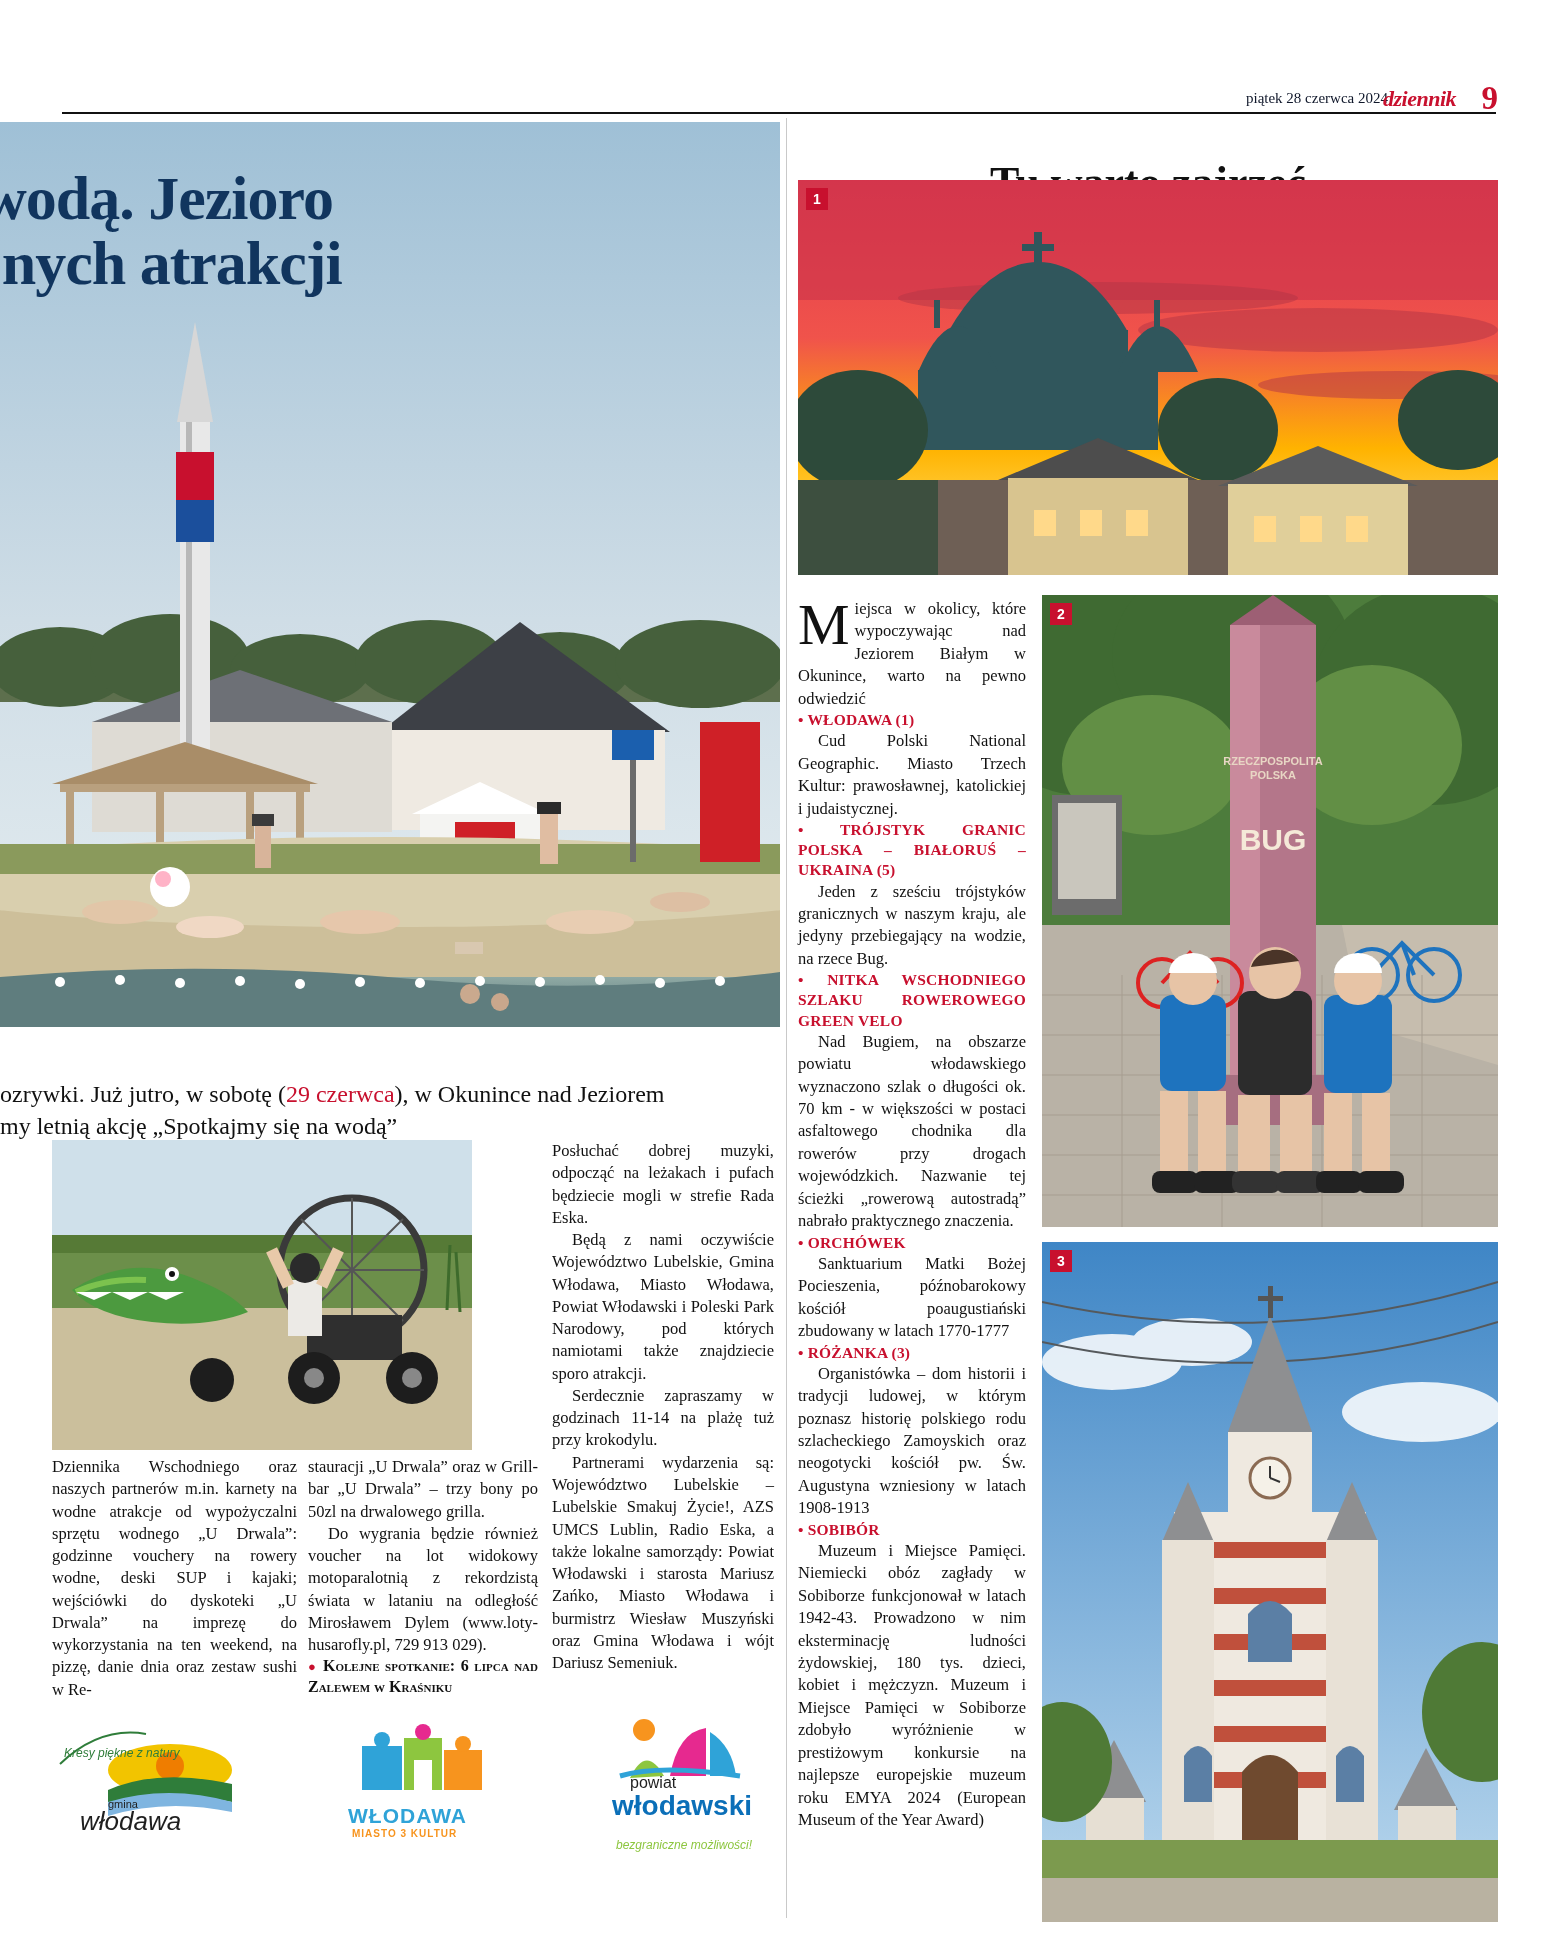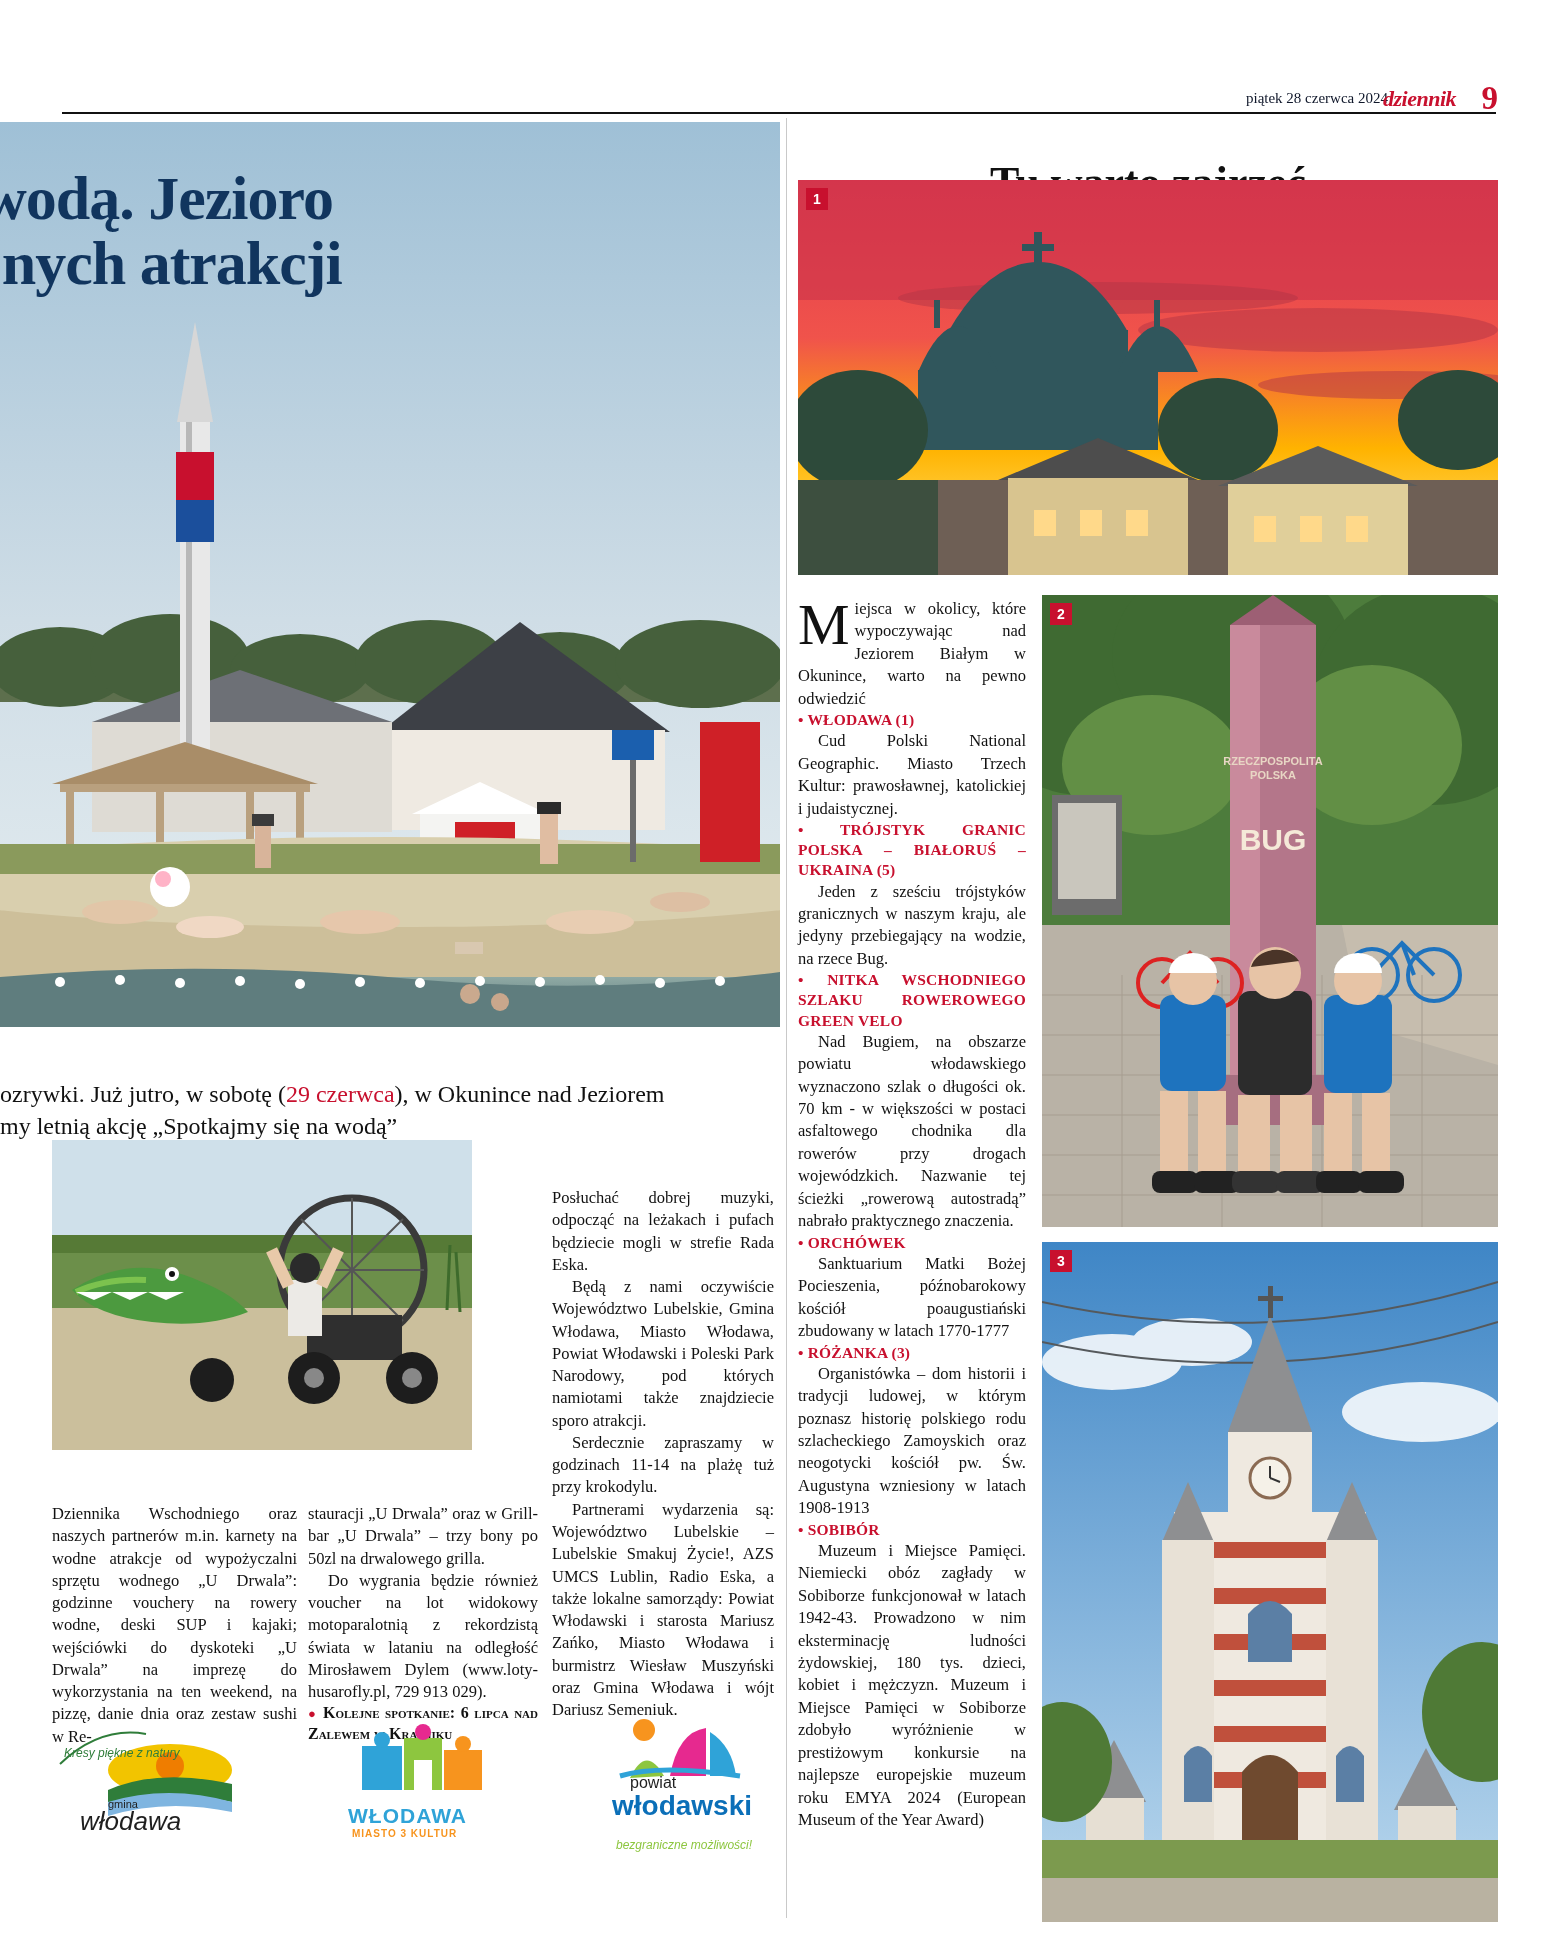--- a/index.html
+++ b/index.html
@@ -74,21 +74,20 @@
     overflow: hidden; background: #cde3ef;
   }
 
   
   .lcolA, .lcolB, .lcolC {
     position: absolute;
     font-family: "Liberation Serif", serif;
     font-size: 16.5px; line-height: 1.35;
     text-align: justify;
     color: #111;
-    margin-top: 47px;
   }
   .lcolA { top: 1456px; left: 52px; width: 245px; }
   .lcolB { top: 1456px; left: 308px; width: 230px; }
   .lcolC { top: 1140px; left: 552px; width: 222px; }
   .lcolB p, .lcolA p, .lcolC p { margin: 0; text-indent: 20px; }
   .lcolB p.first, .lcolA p.first, .lcolC p.first { text-indent: 0; }
 
   .note {
     margin-top: 6px;
     font-variant: small-caps;

